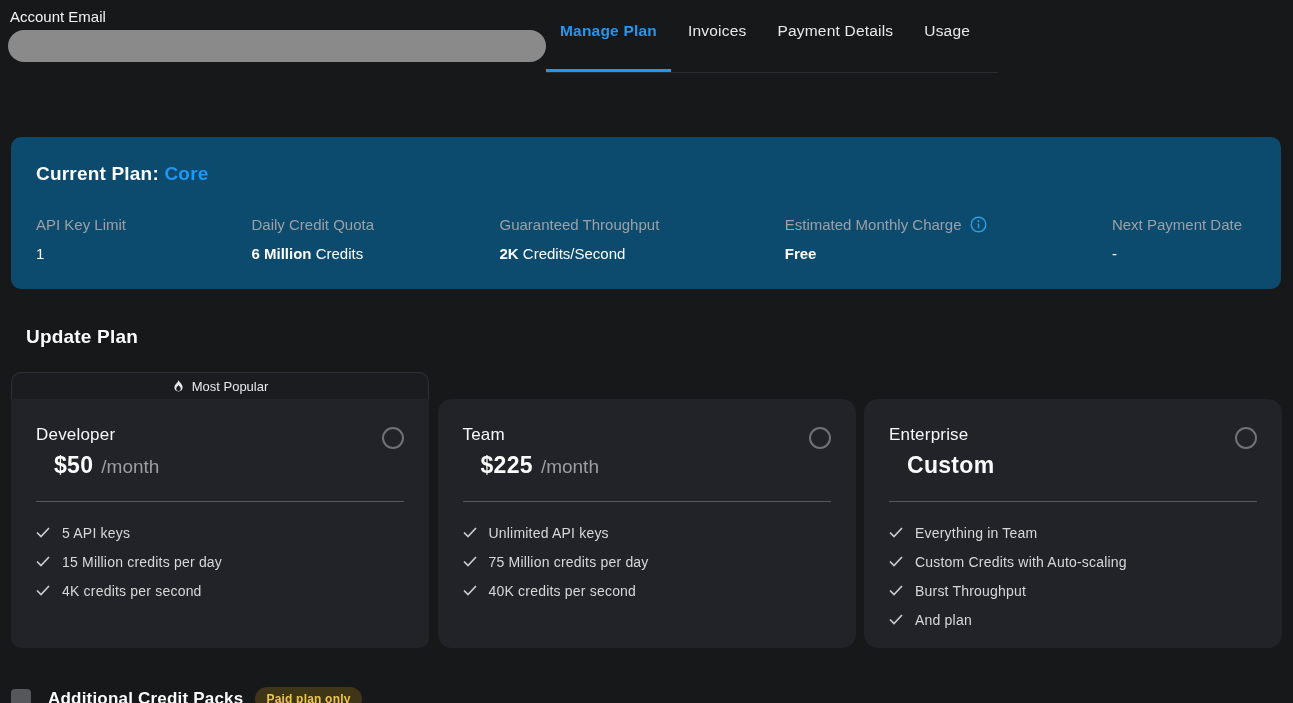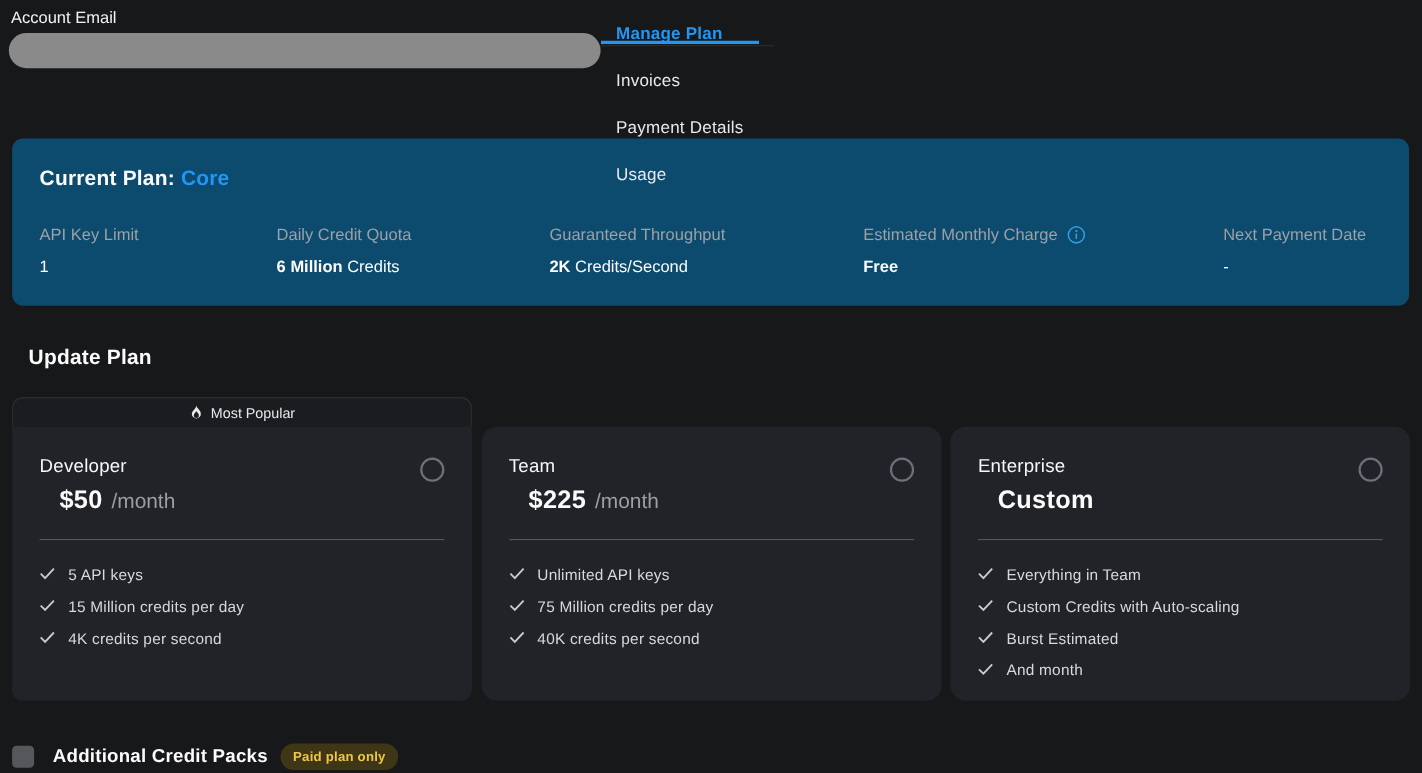--- a/index.html
+++ b/index.html
@@ -13,22 +13,22 @@
 
   
   .header { display: flex; align-items: flex-start; }
   .header-left { padding: 8px 0 0 10px; }
   .account-email-label { font-size: 15px; color: #f2f3f4; margin-bottom: 5px; display: block; }
   .account-email-pill {
     width: 538px; height: 32px; border-radius: 16px;
     background: #8a8a8a; border: none; margin-left: -2px;
   }
   .tabs {
-    display: flex; gap: 3px; height: 42px;
-    border-bottom: 1px solid #2b2d31; padding-right: 14px; flex-direction: column;
+    display: flex; gap: 3px; height: 73px;
+    border-bottom: 1px solid #2b2d31; padding-right: 14px;
   }
   .tab {
     padding: 22px 14px 0 14px; color: #e8e9ea; cursor: pointer;
     font-size: 15.5px; letter-spacing: 0.2px;
   }
   .tab.active {
     color: #2196f3; font-weight: bold;
     box-shadow: inset 0 -3px 0 #2196f3;
   }
 
@@ -265,27 +265,27 @@
           <li>
             <svg class="check-icon" width="14" height="11" viewBox="0 0 14 11">
                 <polyline points="1,5.5 5,9.5 13,1" fill="none" stroke="#c9cbcd" stroke-width="1.7"></polyline>
               </svg>
             <span>Custom Credits with Auto-scaling</span>
             </li>
           <li>
             <svg class="check-icon" width="14" height="11" viewBox="0 0 14 11">
                 <polyline points="1,5.5 5,9.5 13,1" fill="none" stroke="#c9cbcd" stroke-width="1.7"></polyline>
               </svg>
-            <span>Burst Estimated</span>
-            </li>
-          <li>
-            <svg class="check-icon" width="14" height="11" viewBox="0 0 14 11">
-                <polyline points="1,5.5 5,9.5 13,1" fill="none" stroke="#c9cbcd" stroke-width="1.7"></polyline>
-              </svg>
-            <span>And month</span>
+            <span>Burst Throughput</span>
+            </li>
+          <li>
+            <svg class="check-icon" width="14" height="11" viewBox="0 0 14 11">
+                <polyline points="1,5.5 5,9.5 13,1" fill="none" stroke="#c9cbcd" stroke-width="1.7"></polyline>
+              </svg>
+            <span>And plan</span>
             </li>
         </ul>
       </div>
     </div>
 
   </div>
 
   <div class="credit-packs-row">
     <div class="checkbox"></div>
     <span class="credit-packs-label">Additional Credit Packs</span>

